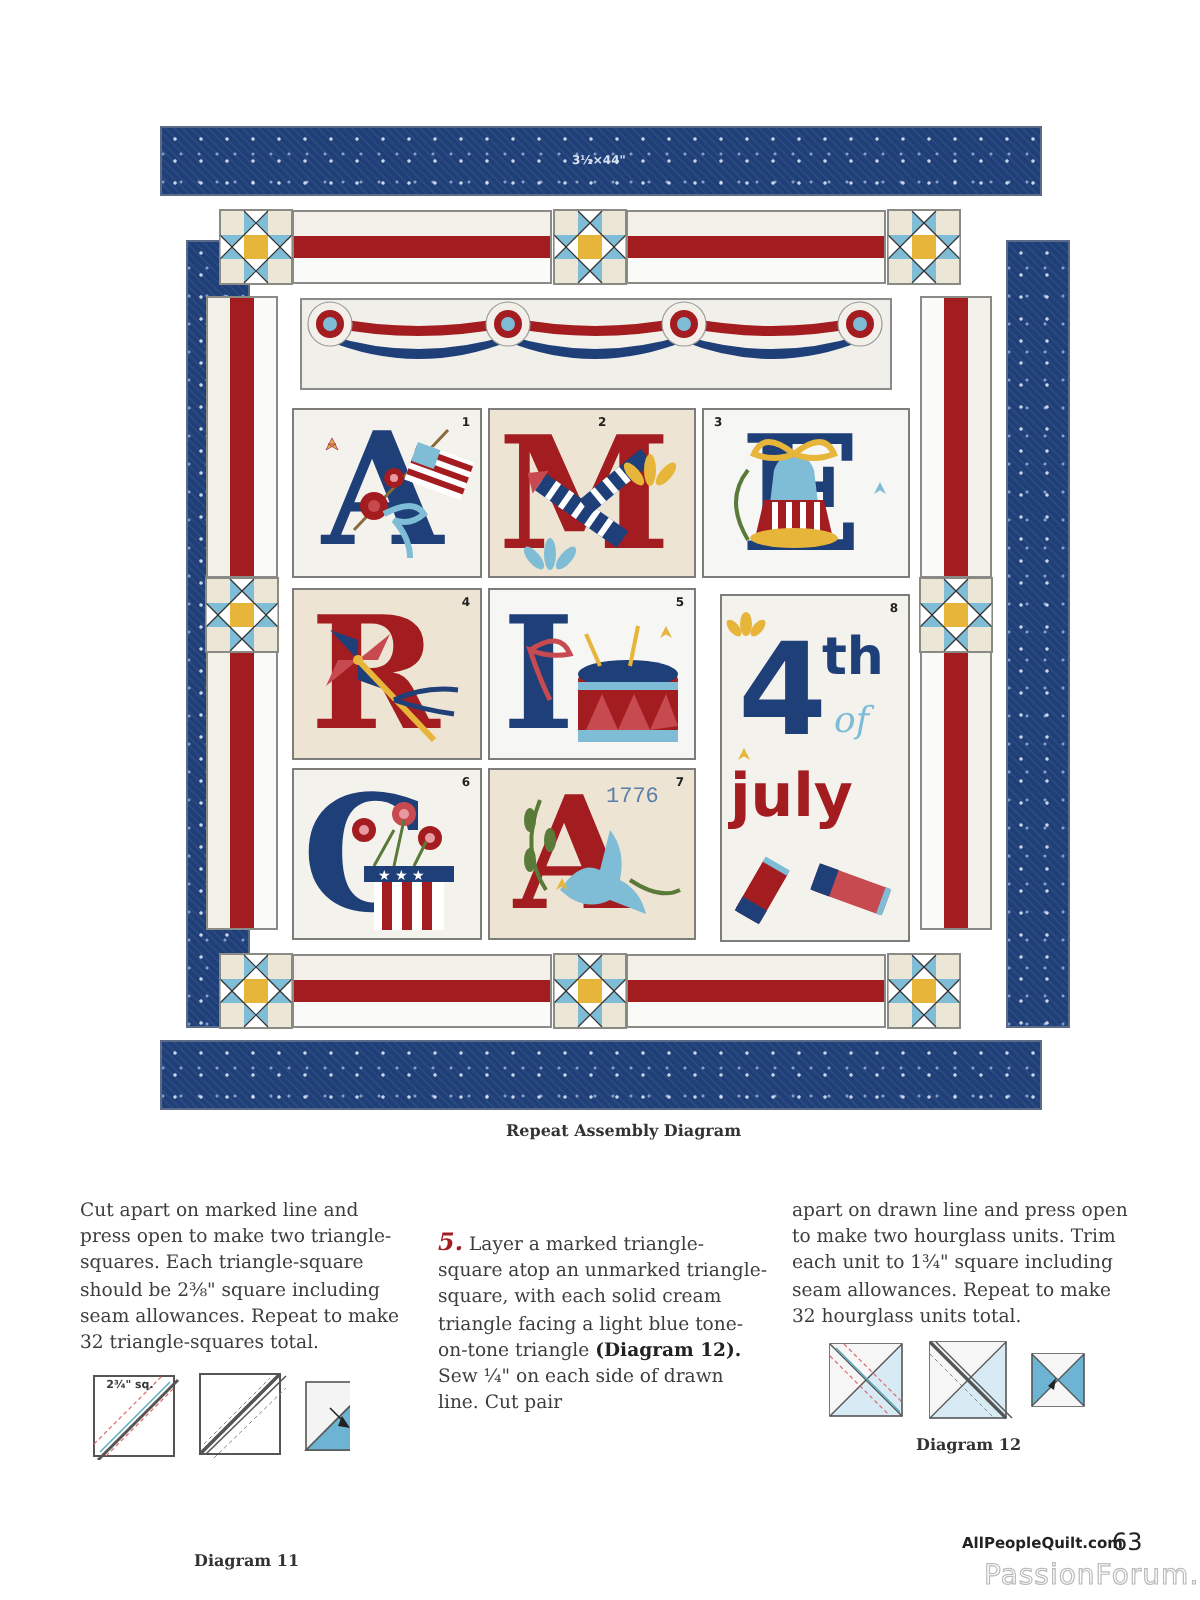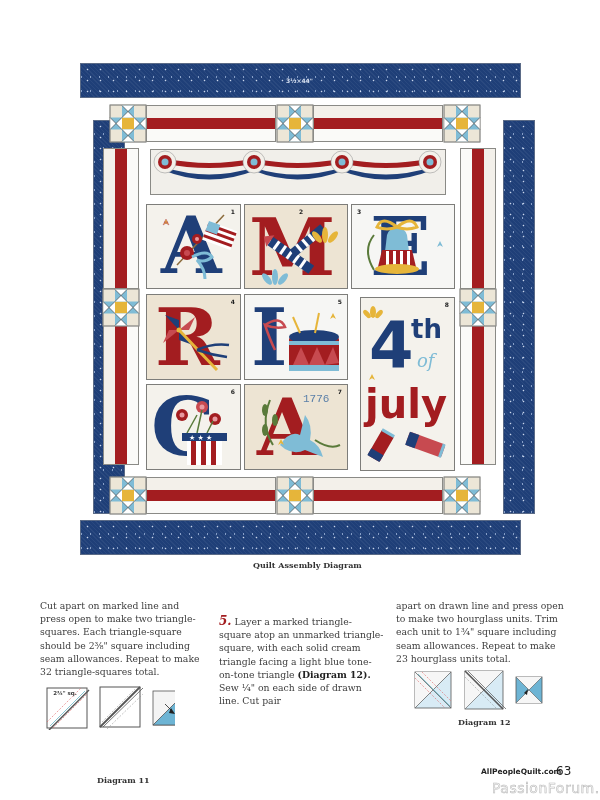--- a/index.html
+++ b/index.html
@@ -302,42 +302,42 @@
       <polygon points="33,60 36,54 39,60 34,57 38,57" fill="#e6b53a"></polygon>
       <path d="M70 55 Q85 65 95 60" fill="none" stroke="#5a7a3a" stroke-width="2"></path>
     </svg>
   </div>
 
   <div class="block" style="left:360px;top:297px;width:95px;height:174px;background:#f4f2ec;">
     <span class="num">8</span>
     <span class="big-letter" style="left:8px;top:16px;font-size:64px;color:#1f3f78;font-family:'DejaVu Sans',sans-serif;">4</span>
     <span class="big-letter" style="left:50px;top:18px;font-size:26px;color:#1f3f78;font-family:'DejaVu Sans',sans-serif;">th</span>
     <span class="big-letter" style="left:56px;top:54px;font-size:18px;color:#7fbcd6;font-style:italic;font-weight:normal;">of</span>
-    <span class="big-letter" style="left:4px;top:86px;font-size:40px;color:#a31d20;font-family:'DejaVu Sans',sans-serif;">july</span>
+    <span class="big-letter" style="left:4px;top:86px;font-size:30px;color:#a31d20;font-family:'DejaVu Sans',sans-serif;">july</span>
     <svg class="abs" style="left:0;top:0;" width="95" height="174">
       <g fill="#e6b53a">
           <ellipse cx="12" cy="14" rx="3" ry="6"></ellipse>
           <ellipse cx="6" cy="16" rx="2.5" ry="5" transform="rotate(-40 6 16)"></ellipse>
           <ellipse cx="18" cy="16" rx="2.5" ry="5" transform="rotate(40 18 16)"></ellipse>
         </g>
       <polygon points="8,82 11,76 14,82 9,79 13,79" fill="#e6b53a"></polygon>
       <g transform="rotate(-60 22 150)">
           <rect x="8" y="140" width="30" height="14" rx="2" fill="#a31d20"></rect>
           <rect x="8" y="140" width="8" height="14" fill="#1f3f78"></rect>
           <rect x="36" y="140" width="3" height="14" fill="#7fbcd6"></rect>
         </g>
       <g transform="rotate(20 65 148)">
           <rect x="45" y="140" width="38" height="14" rx="2" fill="#c74a50"></rect>
           <rect x="45" y="140" width="10" height="14" fill="#1f3f78"></rect>
           <rect x="80" y="140" width="3" height="14" fill="#7fbcd6"></rect>
         </g>
     </svg>
   </div>
 
-  <div class="abs caption" style="left:253px;top:560px;">Quilt Assembly Diagram</div>
+  <div class="abs caption" style="left:253px;top:560px;">Repeat Assembly Diagram</div>
 </div>
 
 <div class="col" style="left:40px;top:599px;width:165px;">
   <span>Cut apart on marked line and press open to make two triangle-squares. Each triangle-square should be 2³⁄₈" square including seam allowances. Repeat to make 32 triangle-squares total.</span>
 </div>
 
 <svg class="abs" style="left:45px;top:686px;" width="130" height="44">
   <rect x="2" y="2" width="40" height="40" fill="#fff" stroke="#555" stroke-width="1"></rect>
   <line x1="4" y1="44" x2="44" y2="4" stroke="#555" stroke-width="1.5"></line>
   <line x1="2" y1="36" x2="36" y2="2" stroke="#d66" stroke-width="0.6" stroke-dasharray="2,1.5"></line>
@@ -357,21 +357,21 @@
 <div class="abs caption" style="left:97px;top:740px;margin-top:35px;">Diagram 11</div>
 
 <div class="col" style="left:219px;top:599px;width:165px;">
   <div style="margin-top:16px;">
     <span class="step-num">5.</span>
     <span>Layer a marked triangle-square atop an unmarked triangle-square, with each solid cream triangle facing a light blue tone-on-tone triangle </span><b style="color:#222;">(Diagram 12).</b><span> Sew ¹⁄₄" on each side of drawn line. Cut pair</span>
   </div>
 </div>
 
 <div class="col" style="left:396px;top:599px;width:170px;">
-  <span>apart on drawn line and press open to make two hourglass units. Trim each unit to 1³⁄₄" square including seam allowances. Repeat to make 23 hourglass units total.</span>
+  <span>apart on drawn line and press open to make two hourglass units. Trim each unit to 1³⁄₄" square including seam allowances. Repeat to make 32 hourglass units total.</span>
 </div>
 
 <svg class="abs" style="left:410px;top:669px;" width="145" height="42">
   <rect x="5" y="3" width="36" height="36" fill="#d8ebf5" stroke="#555" stroke-width="0.8"></rect>
   <polygon points="5,3 41,3 23,21" fill="#f6f6f6"></polygon>
     <polygon points="5,3 5,39 23,21" fill="#f6f6f6"></polygon>
   <line x1="5" y1="3" x2="41" y2="39" stroke="#555" stroke-width="0.7"></line>
     <line x1="41" y1="3" x2="5" y2="39" stroke="#555" stroke-width="0.7"></line>
   <line x1="5" y1="9" x2="35" y2="39" stroke="#d66" stroke-width="0.6" stroke-dasharray="2,1.5"></line>
   <line x1="8" y1="5" x2="40" y2="37" stroke="#5ab" stroke-width="0.7"></line>

